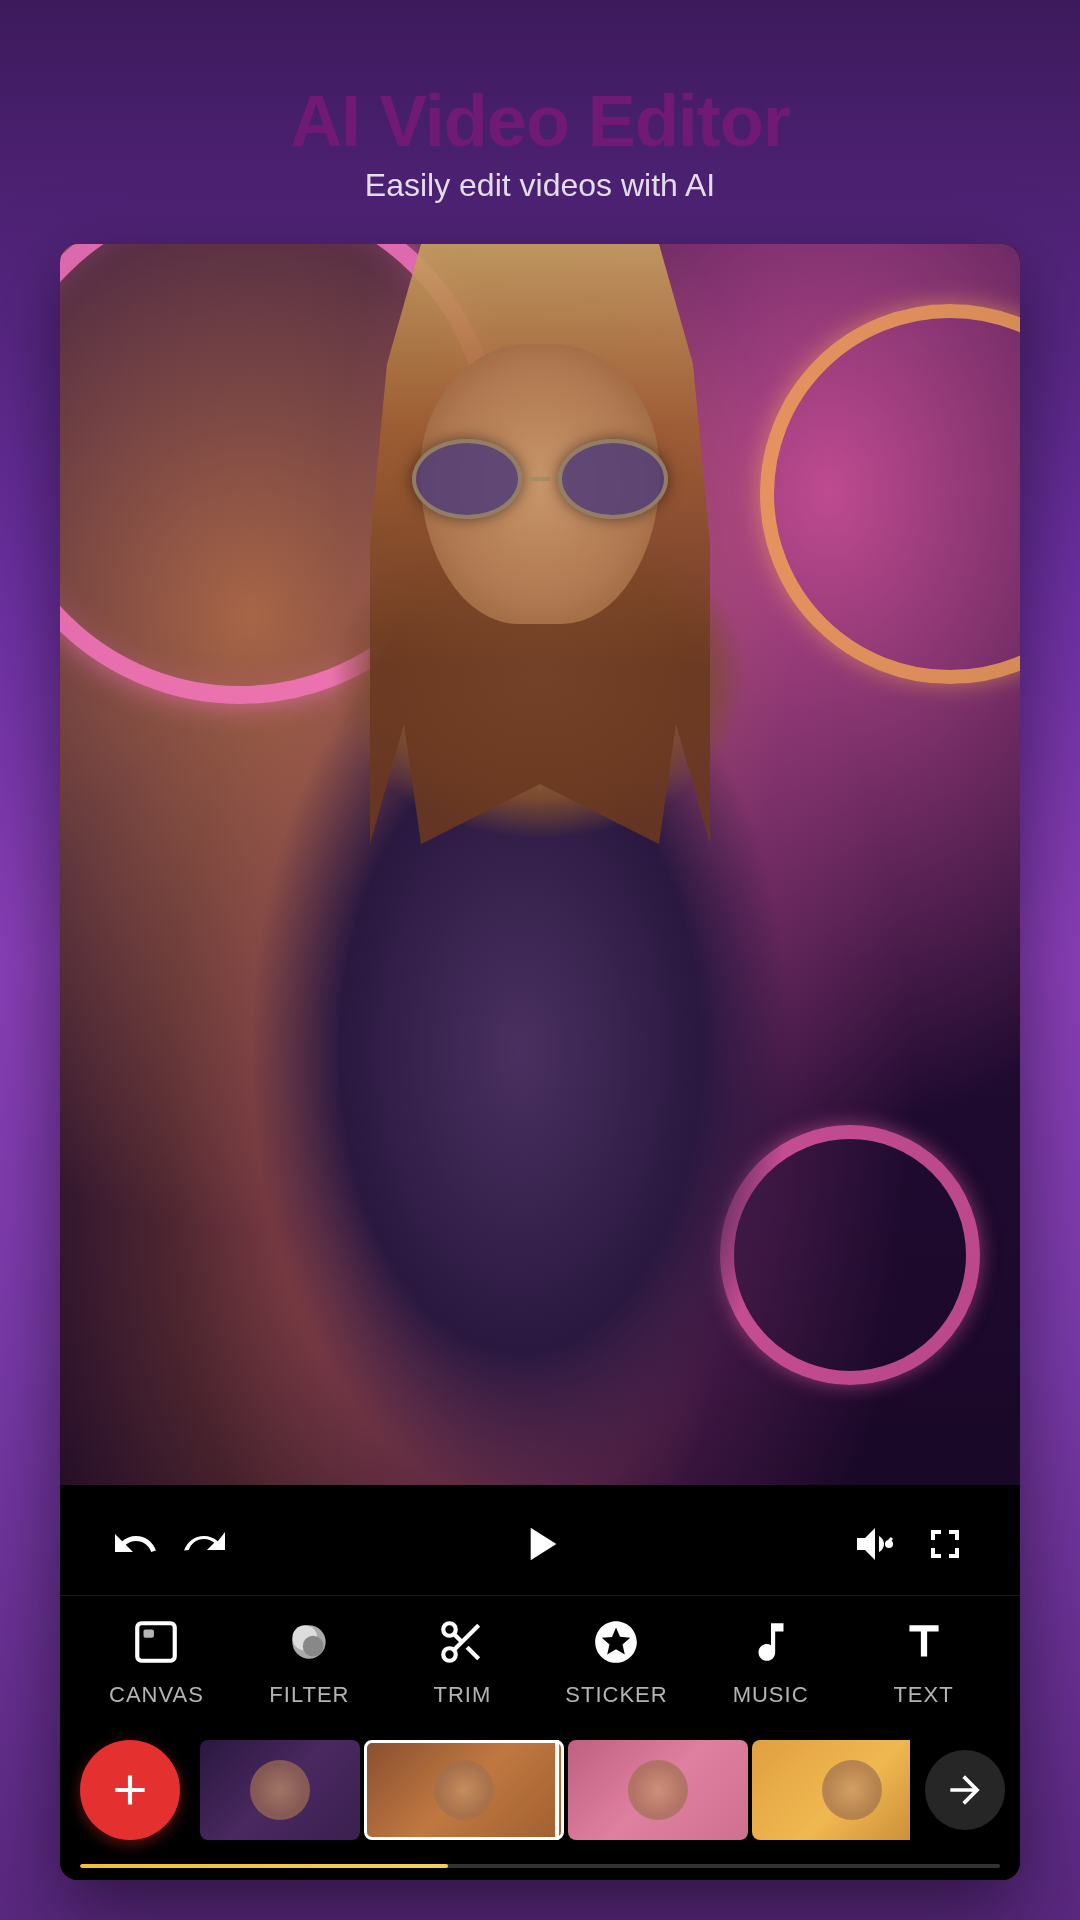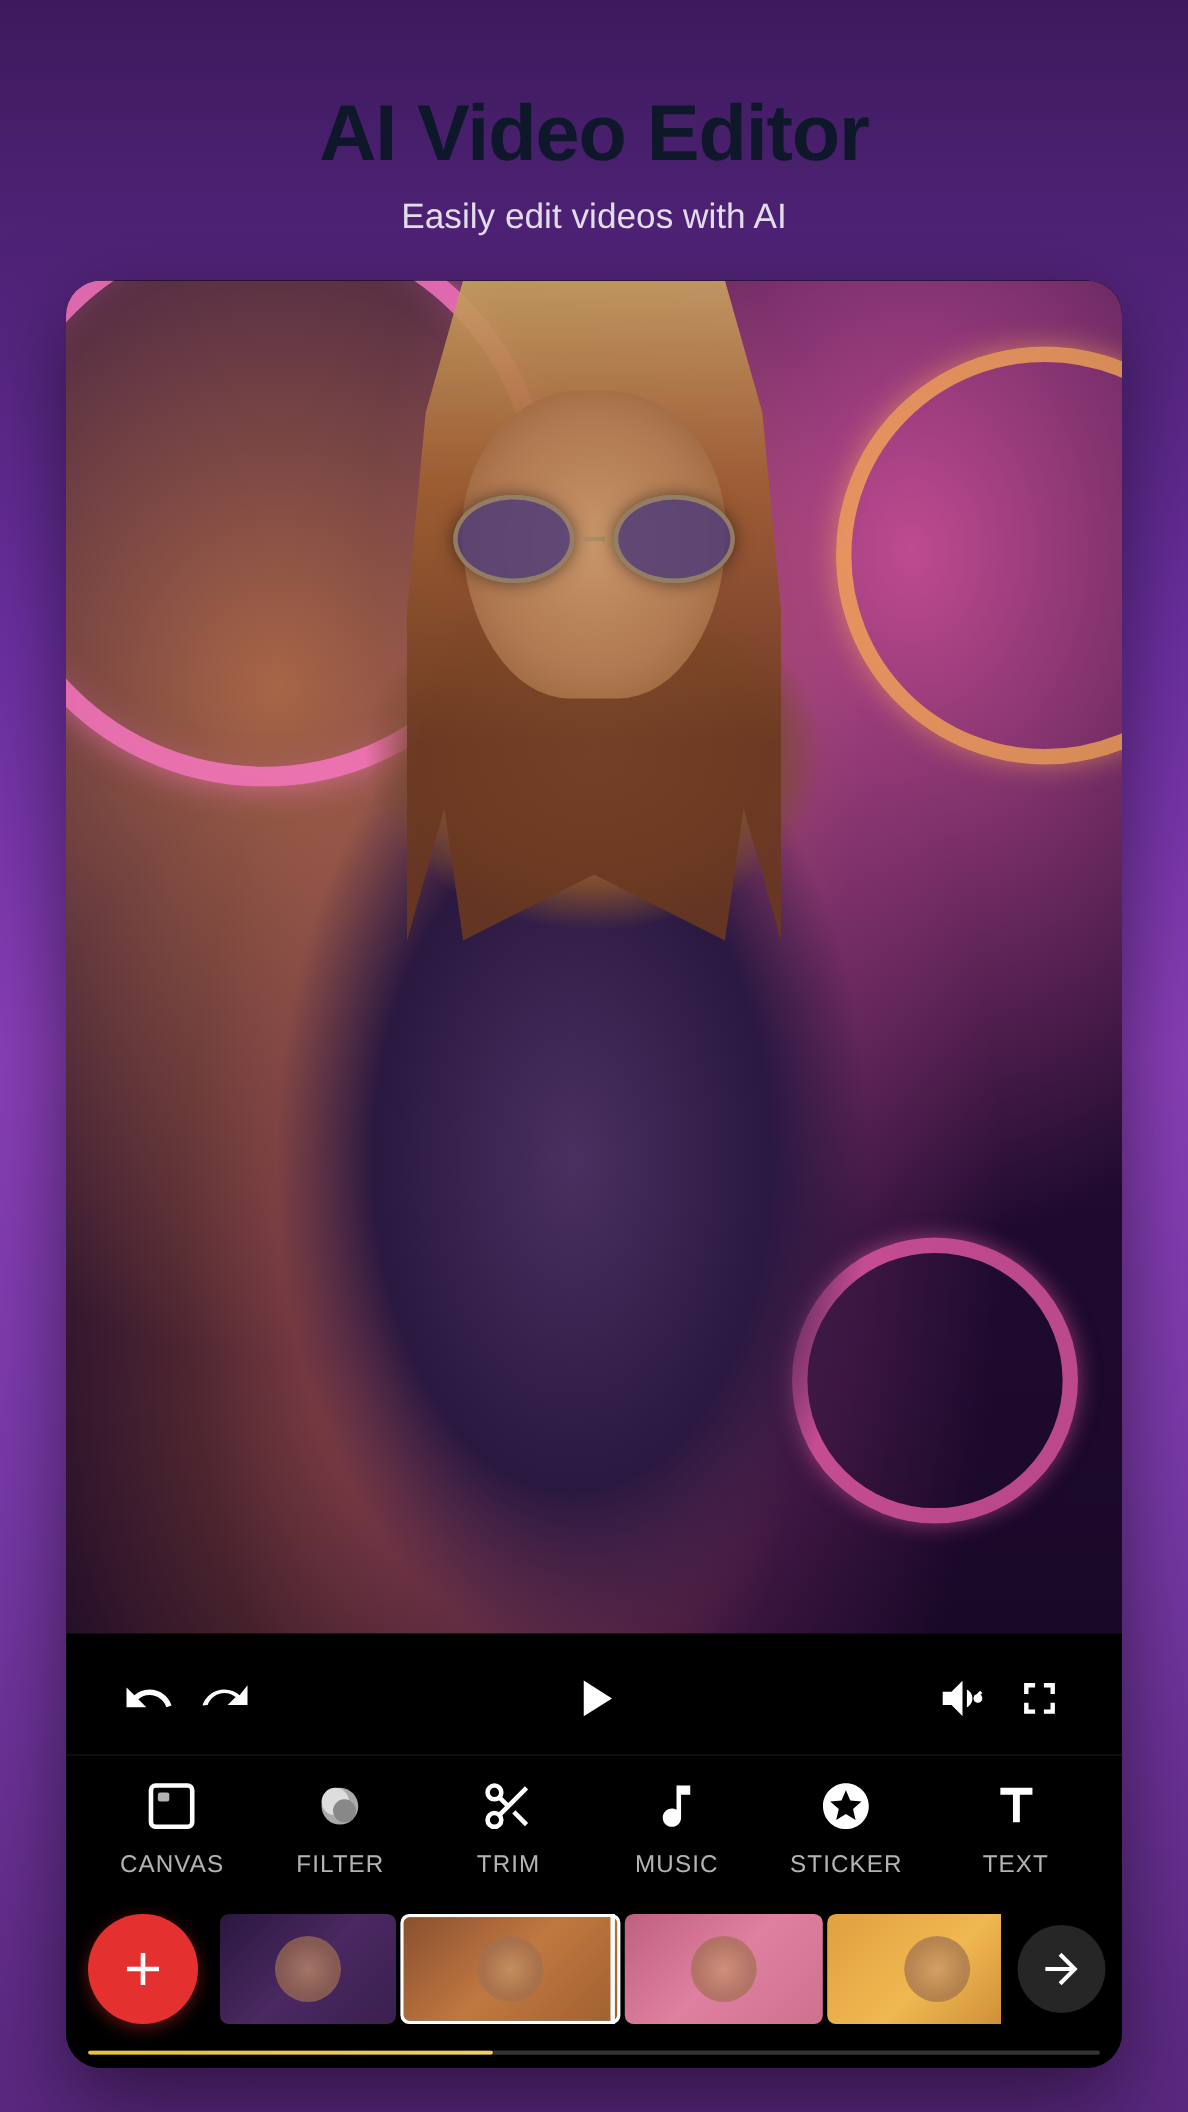--- a/index.html
+++ b/index.html
@@ -18,36 +18,36 @@
 
     .header {
       width: 100%;
       text-align: center;
       padding: 80px 40px 40px;
     }
 
     .header-title {
       font-size: 72px;
       font-weight: 800;
-      color: #0f172a;
+      color: #701a75;
       letter-spacing: -1px;
-      margin-bottom: 16px;
+      margin-bottom: 5px;
     }
 
     .header-subtitle {
       font-size: 32px;
       font-weight: 400;
       color: rgba(255,255,255,0.85);
     }
 
     .phone-frame {
       width: 960px;
       flex: 1;
       background: #000;
-      border-radius: 32px;
+      border-radius: 18px;
       overflow: hidden;
       display: flex;
       flex-direction: column;
       box-shadow: 0 30px 80px rgba(0,0,0,0.5);
       margin-bottom: 40px;
     }
 
     .video-preview {
       flex: 1;
       position: relative;
@@ -480,33 +480,33 @@
           <circle cx="6" cy="18" r="3" fill="none" stroke="white" stroke-width="2"></circle>
           <path d="M20 4L8.12 15.88M14.47 14.48L20 20M8.12 8.12L12 12" stroke="white" stroke-width="2" fill="none"></path>
         </svg>
       </div>
       <span class="tool-label">TRIM</span>
     </div>
 
     <div class="tool-item">
       <div class="tool-icon">
         <svg viewBox="0 0 24 24" width="50" height="50" fill="white">
-          <path d="M12 3v10.55c-.59-.34-1.27-.55-2-.55-2.21 0-4 1.79-4 4s1.79 4 4 4 4-1.79 4-4V7h4V3h-6z"></path>
+          <path d="M11.99 2C6.47 2 2 6.48 2 12s4.47 10 9.99 10C17.52 22 22 17.52 22 12S17.52 2 11.99 2zm4.24 16L12 15.45 7.77 18l1.12-4.81-3.73-3.23 4.92-.42L12 5l1.92 4.53 4.92.42-3.73 3.23L16.23 18z"></path>
         </svg>
       </div>
-      <span class="tool-label">MUSIC</span>
+      <span class="tool-label">STICKER</span>
     </div>
 
     <div class="tool-item">
       <div class="tool-icon">
         <svg viewBox="0 0 24 24" width="50" height="50" fill="white">
-          <path d="M11.99 2C6.47 2 2 6.48 2 12s4.47 10 9.99 10C17.52 22 22 17.52 22 12S17.52 2 11.99 2zm4.24 16L12 15.45 7.77 18l1.12-4.81-3.73-3.23 4.92-.42L12 5l1.92 4.53 4.92.42-3.73 3.23L16.23 18z"></path>
+          <path d="M12 3v10.55c-.59-.34-1.27-.55-2-.55-2.21 0-4 1.79-4 4s1.79 4 4 4 4-1.79 4-4V7h4V3h-6z"></path>
         </svg>
       </div>
-      <span class="tool-label">STICKER</span>
+      <span class="tool-label">MUSIC</span>
     </div>
 
     <div class="tool-item">
       <div class="tool-icon">
         <svg viewBox="0 0 24 24" width="50" height="50" fill="white">
           <path d="M5 4v3h5.5v12h3V7H19V4z"></path>
         </svg>
       </div>
       <span class="tool-label">TEXT</span>
     </div>

